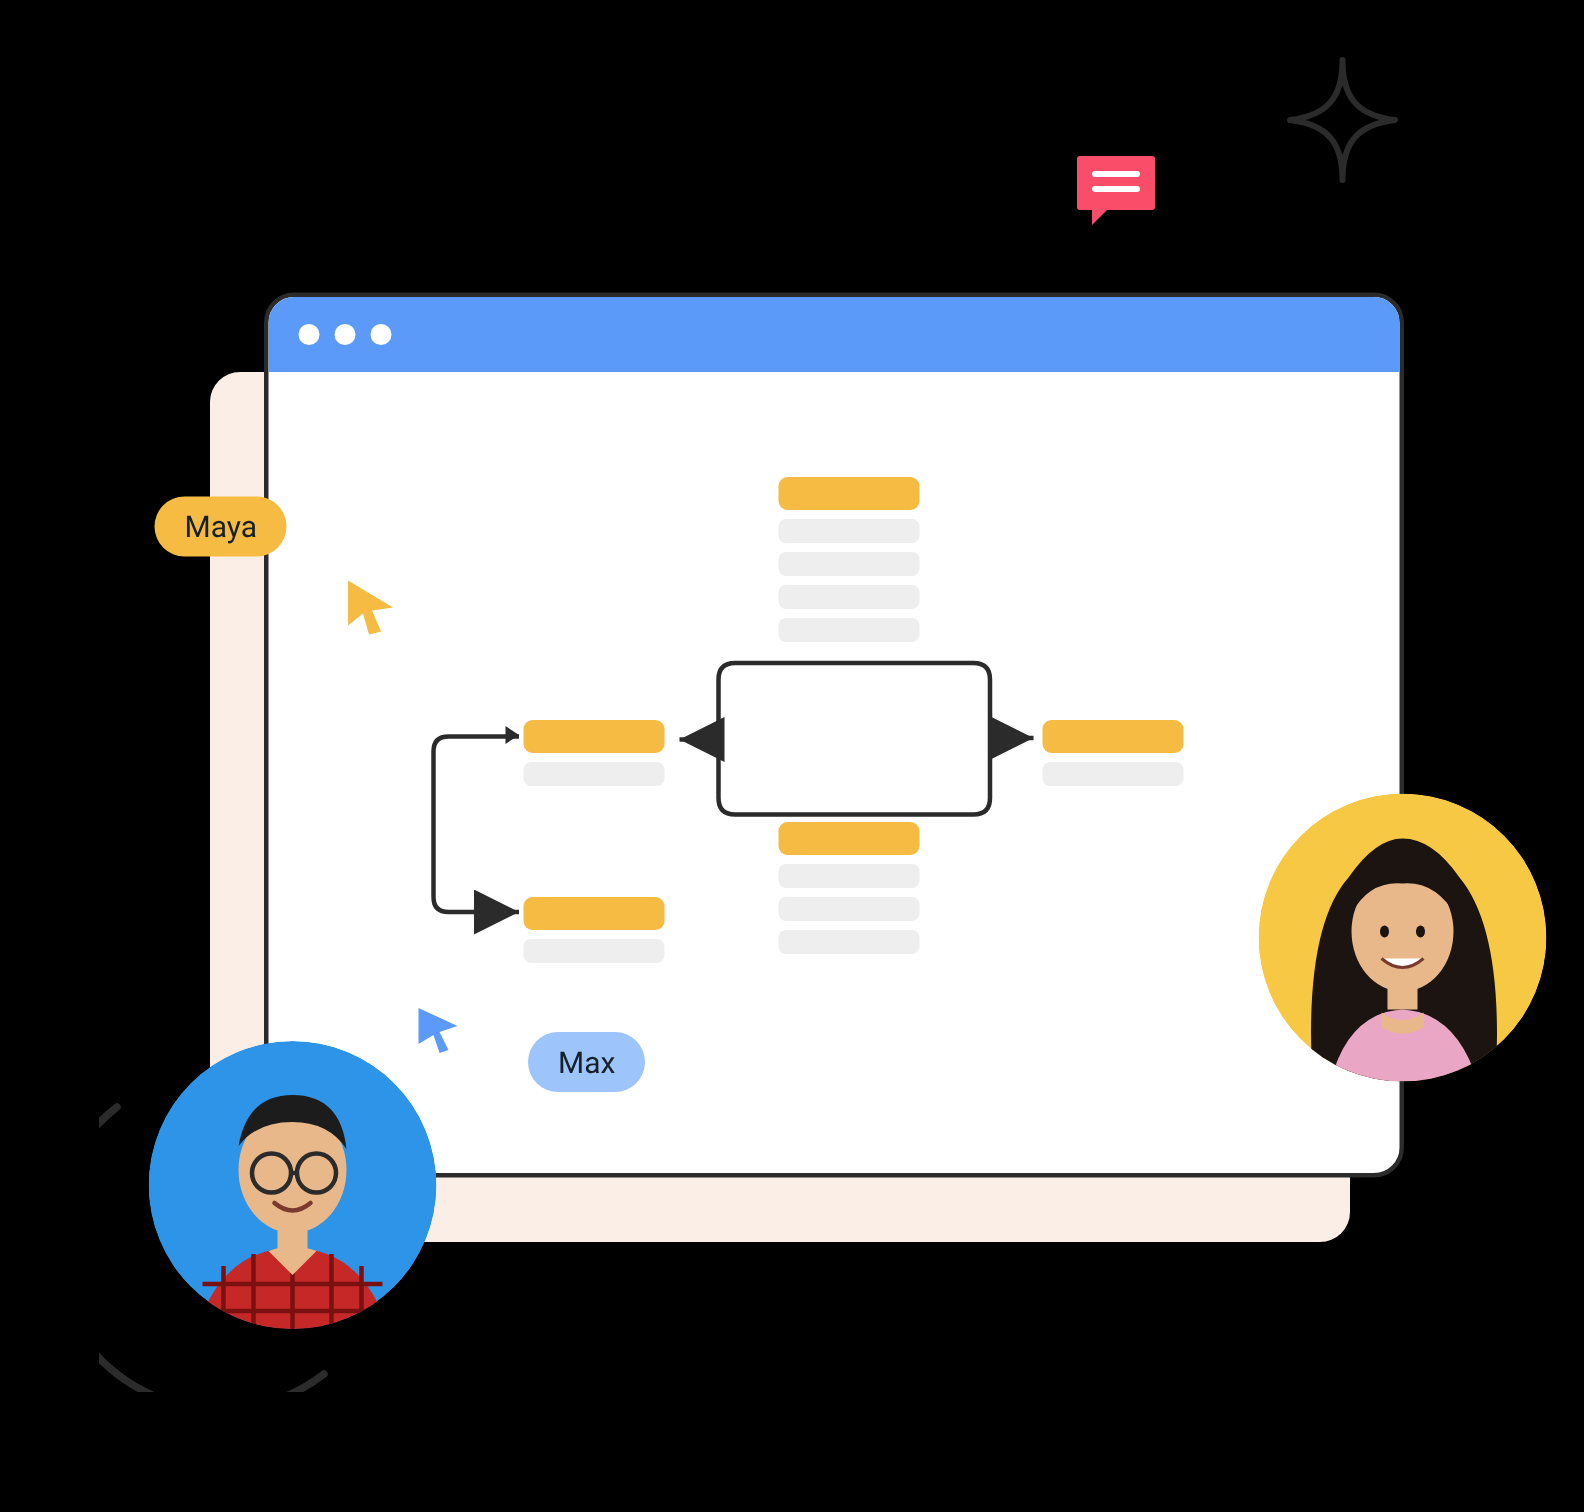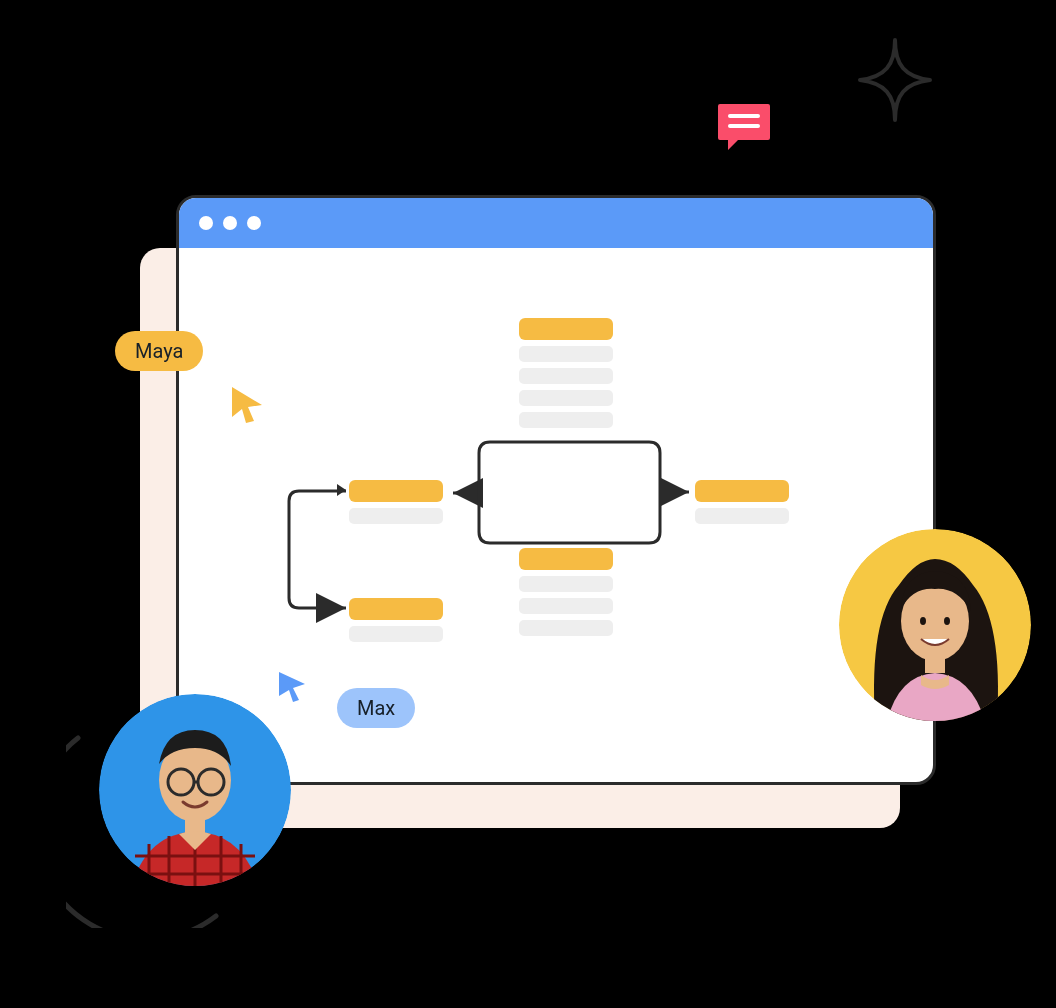--- a/index.html
+++ b/index.html
@@ -204,31 +204,31 @@
     </div>
 
     <div class="node-group" style="left:516px; top:232px;">
       <div class="bar-yellow"></div>
       <div class="bar-grey"></div>
     </div>
 
   </div>
 </div>
 
-<div class="label-pill maya" style="left:115px; top:331px;">
+<div class="label-pill maya" style="left:103px; top:331px;">
   <span>Maya</span>
 </div>
 
 <div style="position:absolute; left:228px; top:383px;">
   <svg width="40" height="42" viewBox="0 0 40 42">
     <path d="M4 4 L34 22 L20 24 L26 38 L18 40 L14 26 L4 34 Z" fill="#F6BB43"></path>
   </svg>
 </div>
 
-<div class="label-pill max" style="left:337px; top:688px;">
+<div class="label-pill max" style="left:352px; top:688px;">
   <span>Max</span>
 </div>
 
 <div style="position:absolute; left:275px; top:668px;">
   <svg width="34" height="36" viewBox="0 0 34 36">
     <path d="M4 4 L30 16 L18 20 L24 32 L18 34 L14 22 L4 28 Z" fill="#5B9AF8"></path>
   </svg>
 </div>
 
 <div class="avatar" style="left:99px; top:694px; width:192px; height:192px;">

